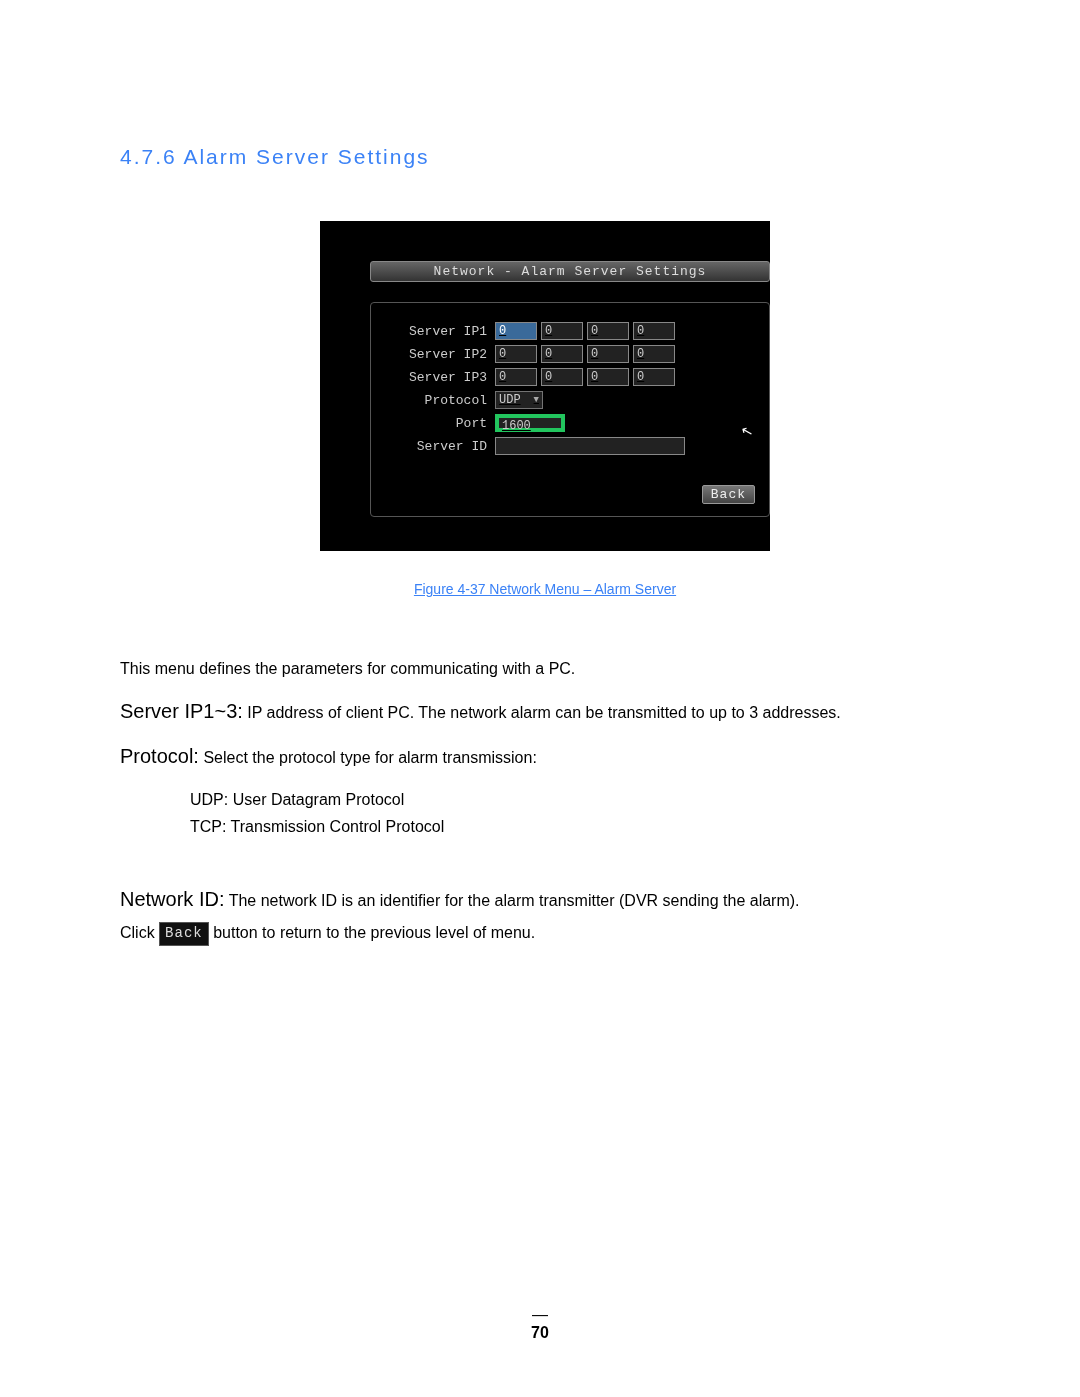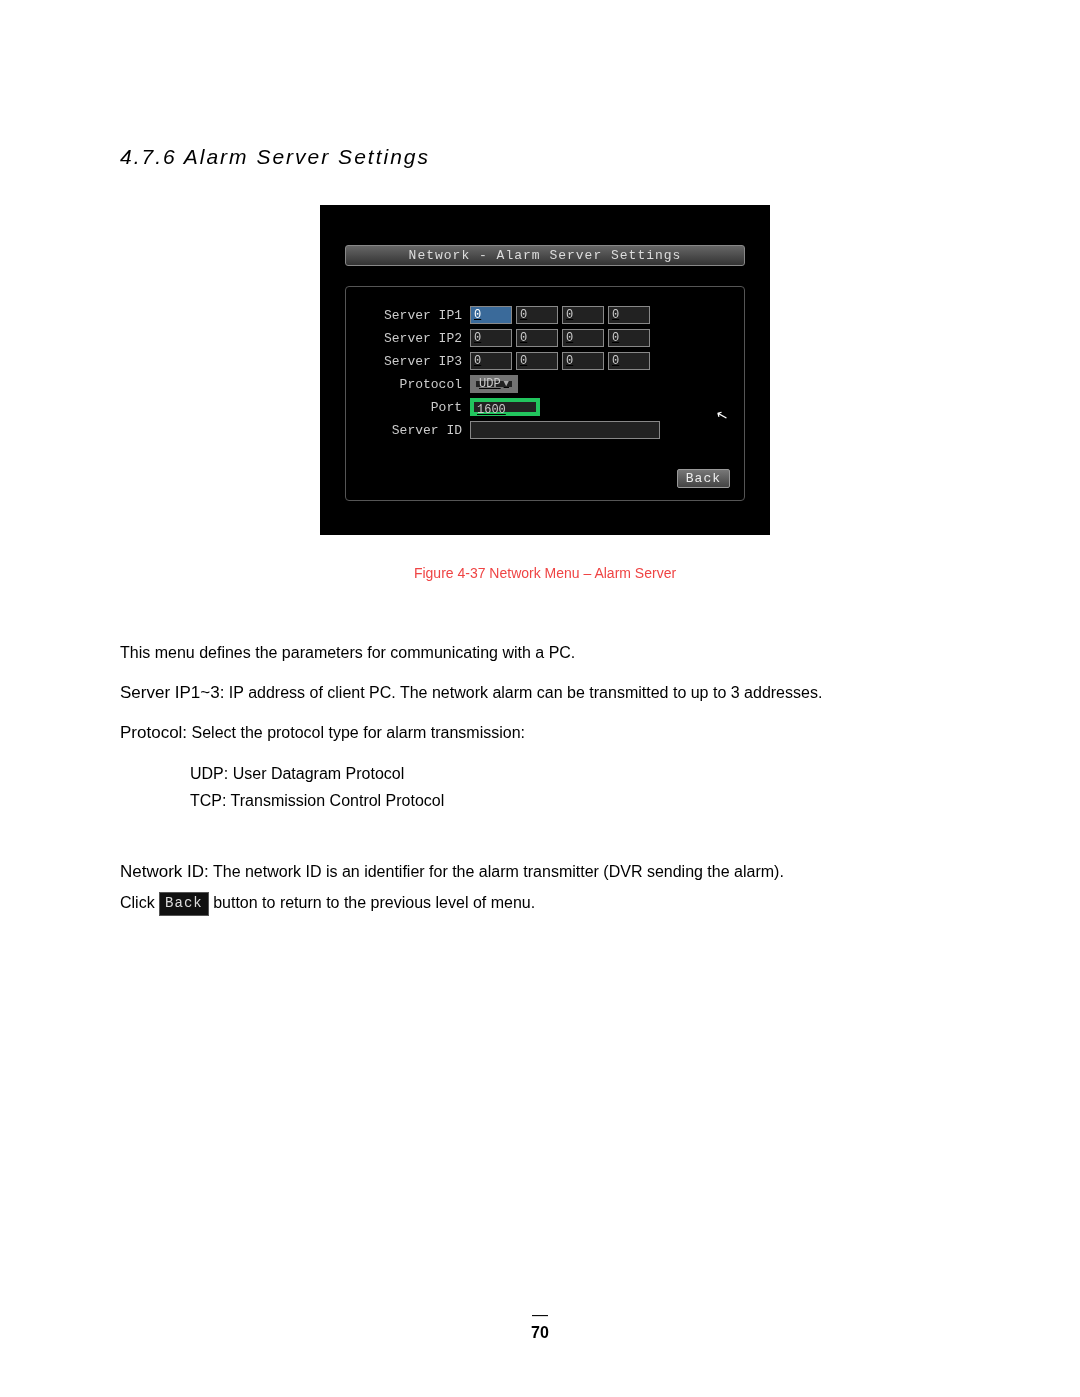--- a/index.html
+++ b/index.html
@@ -9,40 +9,39 @@
     background: #ffffff;
     font-family: Arial, Helvetica, sans-serif;
     color: #000;
     position: relative;
   }
   .page {
     padding: 145px 110px 0 120px;
   }
   .section-heading {
     font-size: 21px;
-    color: #000000;
+    color: #3b82f6;
     letter-spacing: 2px;
     font-weight: normal;
-    margin-bottom: 36px;
-    font-style: italic;
+    margin-bottom: 52px;
   }
   .screenshot-wrap {
     display: flex;
     flex-direction: column;
     align-items: center;
     margin-bottom: 60px;
   }
   .screenshot {
     width: 450px;
     height: 330px;
     background: #000;
     position: relative;
     display: flex;
     flex-direction: column;
-    align-items: center;
+    align-items: flex-end;
     padding-top: 40px;
   }
   .title-bar {
     background: linear-gradient(#666, #333);
     border: 1px solid #888;
     color: #ddd;
     font-family: "Courier New", monospace;
     font-size: 13px;
     letter-spacing: 1px;
     padding: 2px 10px;
@@ -87,21 +86,21 @@
     line-height: 16px;
   }
   .ip-box.selected {
     background: #3a6a9a;
     color: #fff;
   }
   .proto-box {
     width: 48px;
     height: 18px;
     background: #222;
-    border: 6px solid #737373;
+    border: 1px solid #737373;
     color: #ccc;
     font-family: "Courier New", monospace;
     font-size: 12px;
     padding: 0 3px;
     line-height: 16px;
     display: flex;
     justify-content: space-between;
     align-items: center;
   }
   .proto-box .arrow {
@@ -146,30 +145,31 @@
     border: 1px solid #999;
     color: #eee;
     font-family: "Courier New", monospace;
     font-size: 13px;
     padding: 1px 8px;
     border-radius: 2px;
     letter-spacing: 1px;
   }
   .figure-caption {
     font-size: 14px;
-    color: #ef4444;
+    color: #3b82f6;
     margin-top: 30px;
+    text-decoration: underline;
   }
   .body-text p {
     font-size: 16px;
     line-height: 1.55;
     margin-bottom: 14px;
   }
   .body-text .bold {
-    font-size: 17px;
+    font-size: 20px;
   }
   .indent {
     padding-left: 70px;
   }
   .inline-back {
     display: inline-block;
     background: #111;
     color: #ddd;
     font-family: "Courier New", monospace;
     font-size: 14px;

